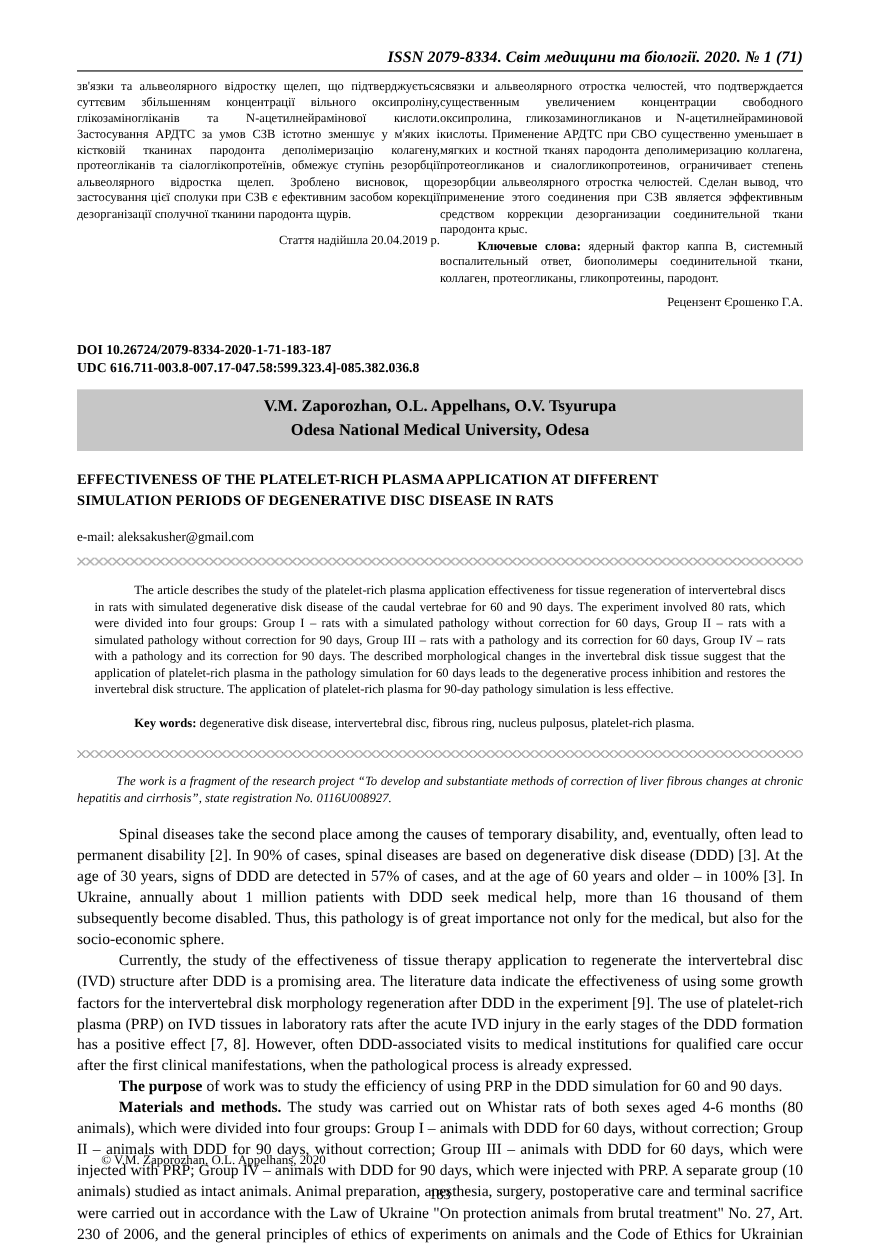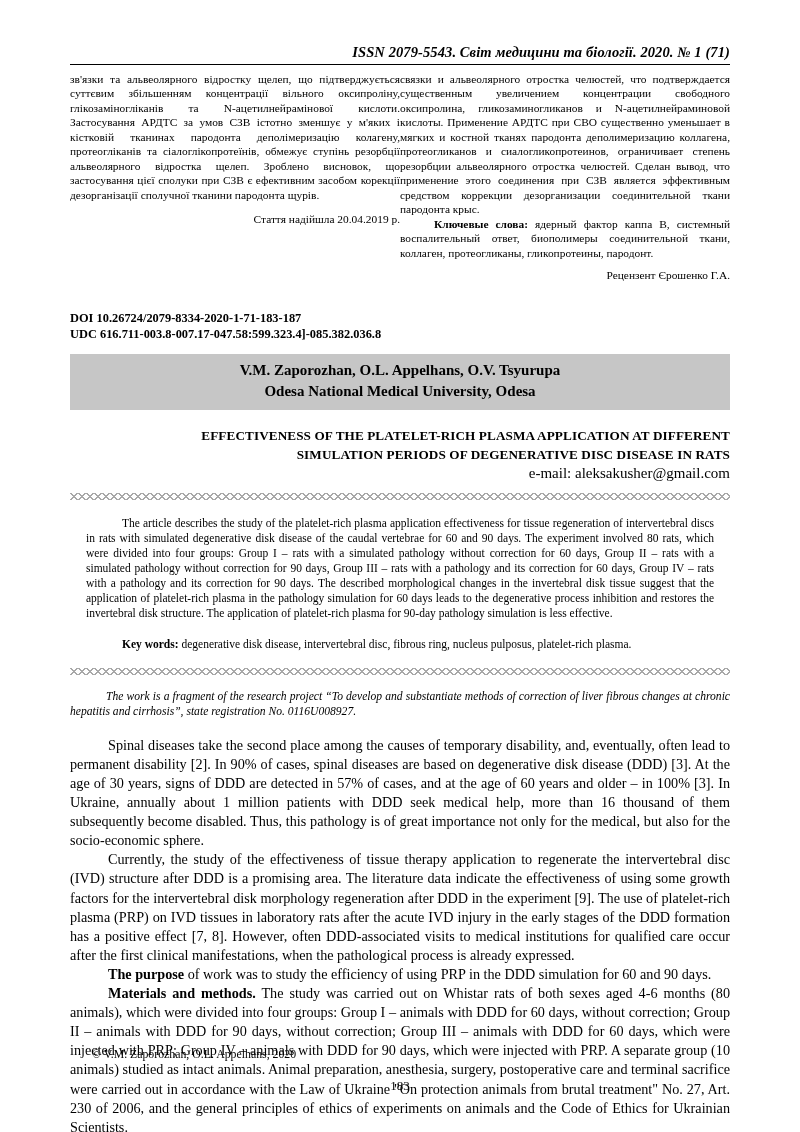--- a/index.html
+++ b/index.html
@@ -73,29 +73,30 @@
     text-align: center;
     font-weight: bold;
     font-size: 15px;
     line-height: 1.45;
     padding: 6px 4px 7px 4px;
   }
 
   
   .title {
     margin-top: 17px;
-    text-align: right;
+    text-align: left;
     font-weight: bold;
     font-size: 13.2px;
     line-height: 1.42;
     letter-spacing: .1px;
   }
   .email {
-    text-align: right;
-    font-size: 15px;
+    margin-top: 16px;
+    text-align: left;
+    font-size: 12px;
   }
 
   
   .zigzag {
     height: 7px;
     margin: 11px 0 6px 0;
     background-repeat: repeat-x;
     background-size: 8px 7px;
     background-image:
       linear-gradient(45deg, transparent 45%, #9a9a9a 45%, #9a9a9a 55%, transparent 55%),
@@ -151,21 +152,21 @@
     bottom: 38px;
     text-align: center;
     font-size: 13px;
   }
 </style>
 </head>
 <body>
 
 <div class="page">
 
-  <div class="running-head">ISSN 2079-5543. Світ медицини та біології. 2020. № 1 (71)</div>
+  <div class="running-head">ISSN 2079-8334. Світ медицини та біології. 2020. № 1 (71)</div>
   <div class="rule"></div>
 
   <div class="cols">
 
     <div class="col">
       <p class="body-text">зв'язки та альвеолярного відростку щелеп, що підтверджується суттєвим збільшенням концентрації вільного оксипроліну, глікозаміногліканів та N-ацетилнейрамінової кислоти. Застосування АРДТС за умов СЗВ істотно зменшує у м'яких і кістковій тканинах пародонта деполімеризацію колагену, протеогліканів та сіалоглікопротеїнів, обмежує ступінь резорбції альвеолярного відростка щелеп. Зроблено висновок, що застосування цієї сполуки при СЗВ є ефективним засобом корекції дезорганізації сполучної тканини пародонта щурів.</p>
       <div class="sig sig-left">Стаття надійшла 20.04.2019 р.</div>
     </div>
 
     <div class="col">

